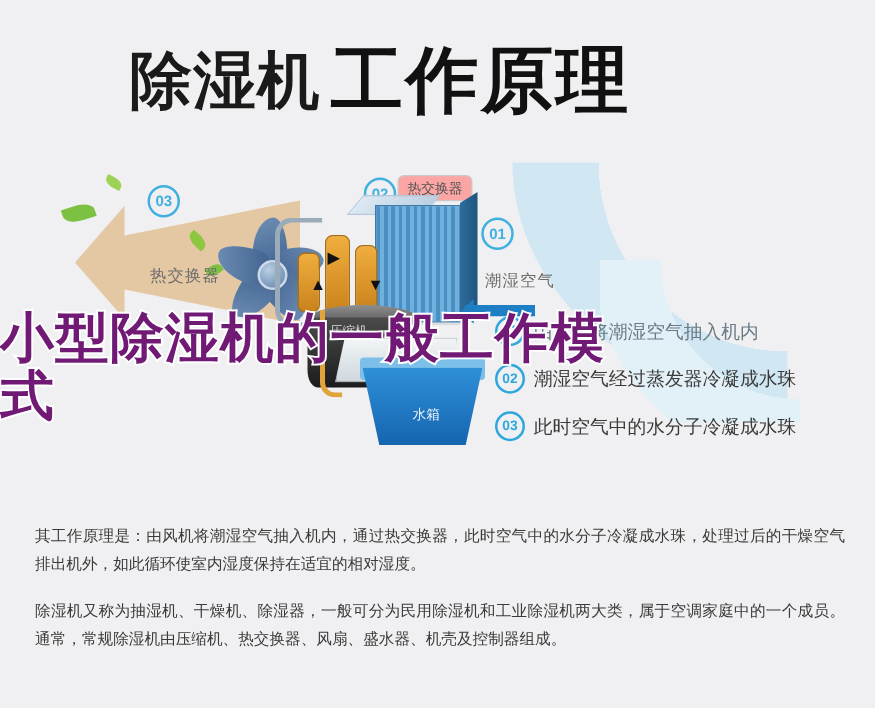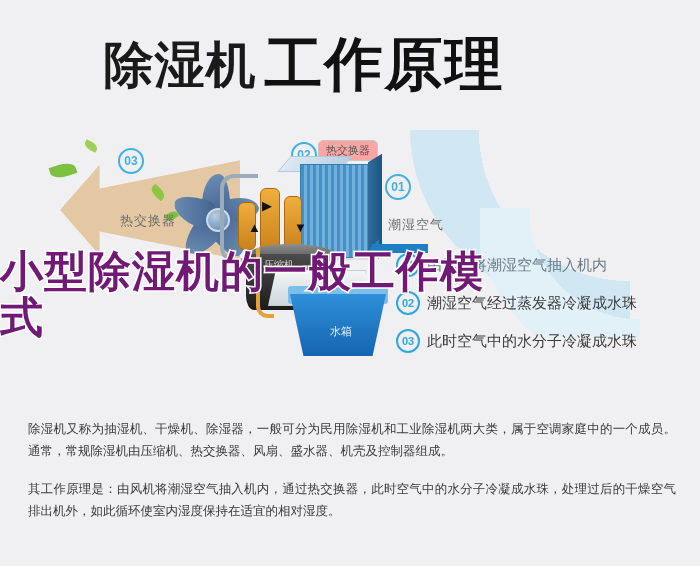--- a/index.html
+++ b/index.html
@@ -289,17 +289,17 @@
       <span class="txt">此时空气中的水分子冷凝成水珠</span>
     </div>
   </div>
 
   <div class="overlay">
     <span class="ln">小型除湿机的一般工作模</span>
     <span class="ln">式</span>
   </div>
 
   <div class="body-text">
+    <p class="para">其工作原理是：由风机将潮湿空气抽入机内，通过热交换器，此时空气中的水分子冷凝成水珠，处理过后的干燥空气排出机外，如此循环使室内湿度保持在适宜的相对湿度。</p>
     <p class="para">除湿机又称为抽湿机、干燥机、除湿器，一般可分为民用除湿机和工业除湿机两大类，属于空调家庭中的一个成员。通常，常规除湿机由压缩机、热交换器、风扇、盛水器、机壳及控制器组成。</p>
-    <p class="para">其工作原理是：由风机将潮湿空气抽入机内，通过热交换器，此时空气中的水分子冷凝成水珠，处理过后的干燥空气排出机外，如此循环使室内湿度保持在适宜的相对湿度。</p>
   </div>
 
 </div>
 
 </body></html>

